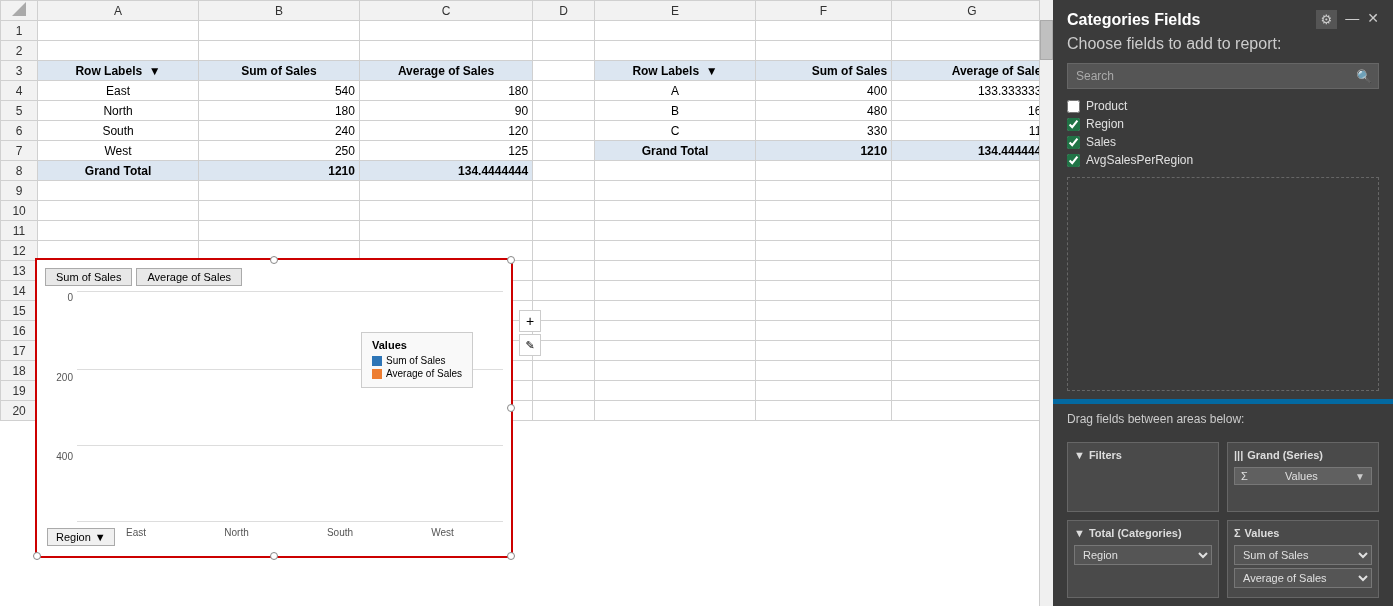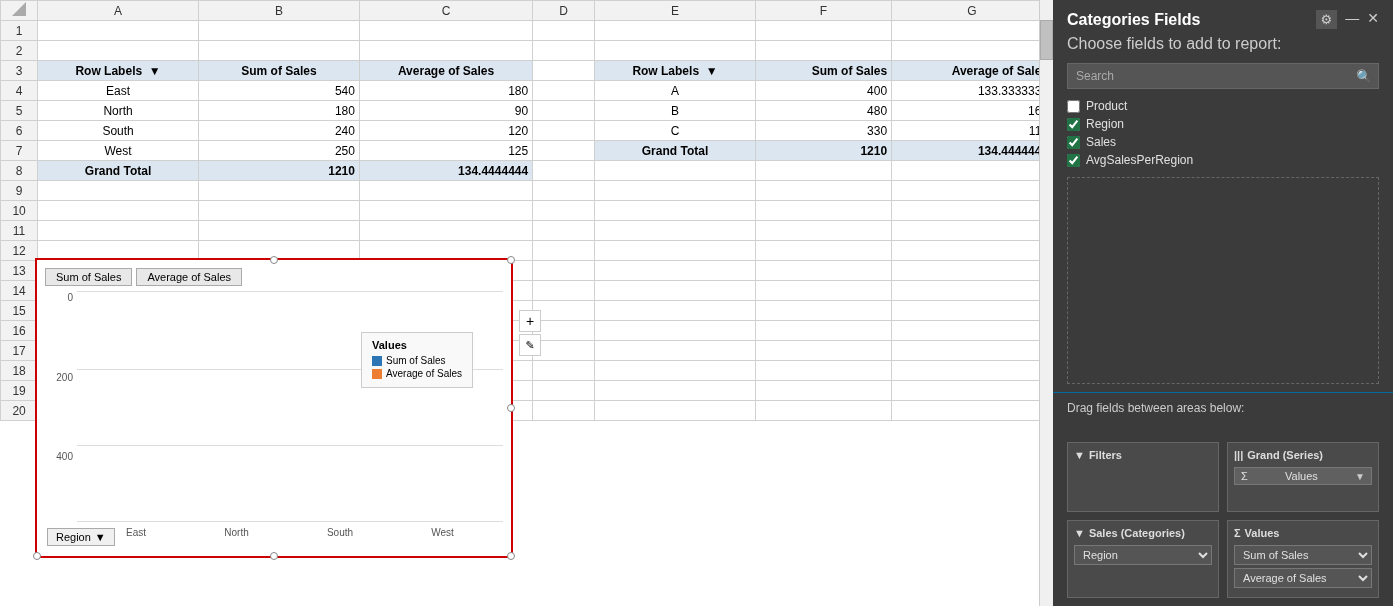--- a/index.html
+++ b/index.html
@@ -136,21 +136,21 @@
       outline: none;
     }
     .search-box input::placeholder { color: #aaa; }
     .search-icon { position: absolute; right: 6px; top: 50%; transform: translateY(-50%); color: #aaa; font-size: 13px; }
     
     .fields-list { padding: 0 14px 8px; }
     .field-item { display: flex; align-items: center; gap: 6px; padding: 2px 0; font-size: 12px; }
     .field-checkbox { width: 13px; height: 13px; accent-color: #217346; }
     .field-label { color: #e0e0e0; }
     
-    .drag-section { padding: 8px 14px 19px; border-top: 1px solid #0369a1; }
+    .drag-section { padding: 8px 14px 8px; border-top: 5px solid #0369a1; }
     .drag-title { font-size: 12px; color: #ccc; margin-bottom: 8px; }
     
     .areas-grid { display: grid; grid-template-columns: 1fr 1fr; gap: 8px; padding: 0 14px 8px; }
     .area-box { background: #4a4a4a; border: 1px solid #666; padding: 6px; min-height: 70px; }
     .area-header { display: flex; align-items: center; gap: 4px; font-size: 11px; color: #ddd; margin-bottom: 6px; font-weight: 600; }
     .area-item { background: #606060; border: 1px solid #777; padding: 2px 6px; margin-bottom: 3px; font-size: 11px; display: flex; align-items: center; justify-content: space-between; }
     .area-item-arrow { color: #ccc; font-size: 10px; }
     .area-dropdown { background: #555; border: 1px solid #777; color: #e0e0e0; font-size: 11px; padding: 2px 4px; width: 100%; margin-bottom: 3px; }
   </style>
 </head>
@@ -545,21 +545,21 @@
       <div class="area-item">
         <span>Σ</span>
         <span>Values</span>
         <span class="area-item-arrow">▼</span>
       </div>
     </div>
 
     <div class="area-box">
       <div class="area-header">
         <span>▼</span>
-        <span>Sales (Categories)</span>
+        <span>Total (Categories)</span>
       </div>
       <select class="area-dropdown">
         <option>Region</option>
       </select>
     </div>
 
     <div class="area-box">
       <div class="area-header">
         <span>Σ</span>
         <span>Values</span>

